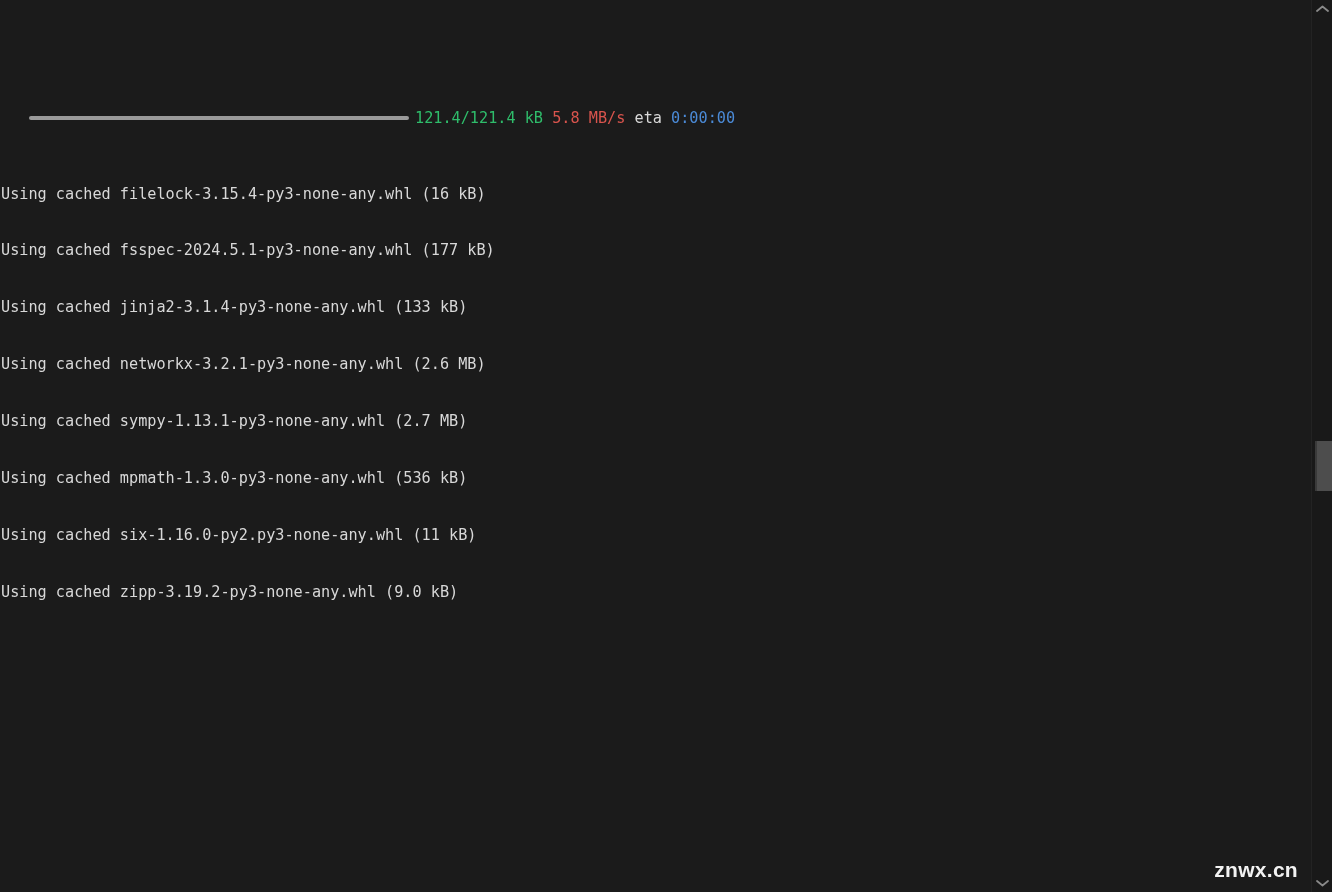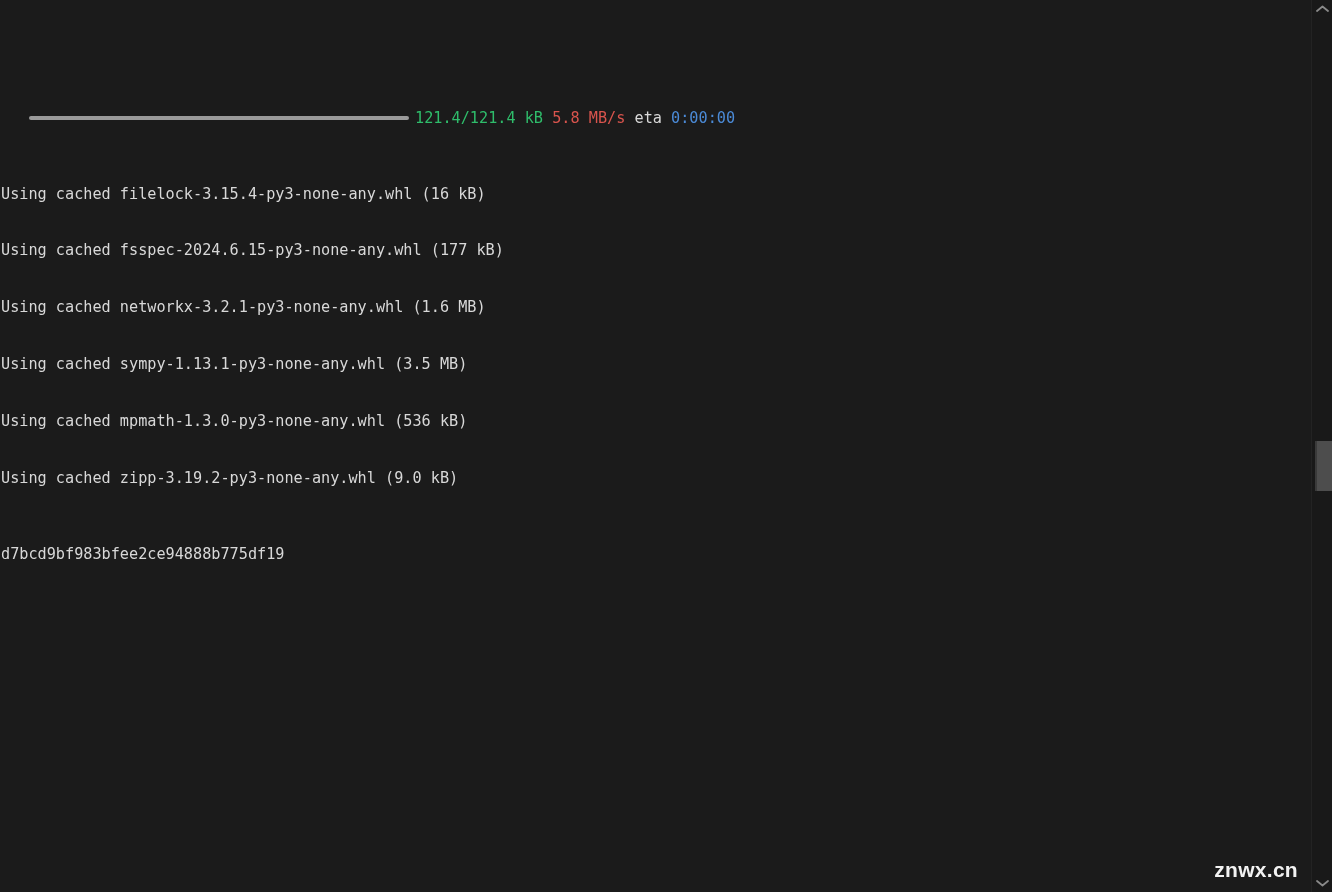--- a/index.html
+++ b/index.html
@@ -118,27 +118,28 @@
 
   <div id="screen">
 
     
     <div class="progress-row">
       <div class="progress-track" style="width: 380px;"></div>
       <div class="progress-text"><span class="c-green">121.4/121.4 kB</span><span class="c-white"> </span><span class="c-red">5.8 MB/s</span><span class="c-white"> </span><span class="c-white">eta</span><span class="c-white"> </span><span class="c-blue">0:00:00</span></div>
     </div>
 
     <div class="row"><span class="c-white">Using cached filelock-3.15.4-py3-none-any.whl (16 kB)</span></div>
-    <div class="row"><span class="c-white">Using cached fsspec-2024.6.15-py3-none-any.whl (177 kB)</span></div>
-    <div class="row"><span class="c-white">Using cached networkx-3.2.1-py3-none-any.whl (1.6 MB)</span></div>
-    <div class="row"><span class="c-white">Using cached sympy-1.13.1-py3-none-any.whl (3.5 MB)</span></div>
+    <div class="row"><span class="c-white">Using cached fsspec-2024.5.1-py3-none-any.whl (177 kB)</span></div>
+    <div class="row"><span class="c-white">Using cached jinja2-3.1.4-py3-none-any.whl (133 kB)</span></div>
+    <div class="row"><span class="c-white">Using cached networkx-3.2.1-py3-none-any.whl (2.6 MB)</span></div>
+    <div class="row"><span class="c-white">Using cached sympy-1.13.1-py3-none-any.whl (2.7 MB)</span></div>
     <div class="row"><span class="c-white">Using cached mpmath-1.3.0-py3-none-any.whl (536 kB)</span></div>
+    <div class="row"><span class="c-white">Using cached six-1.16.0-py2.py3-none-any.whl (11 kB)</span></div>
     <div class="row"><span class="c-white">Using cached zipp-3.19.2-py3-none-any.whl (9.0 kB)</span></div>
 
-    <div class="row"><span class="c-white">d7bcd9bf983bfee2ce94888b775df19</span></div>
     
     
 
     
     
     
     
 
     
 

